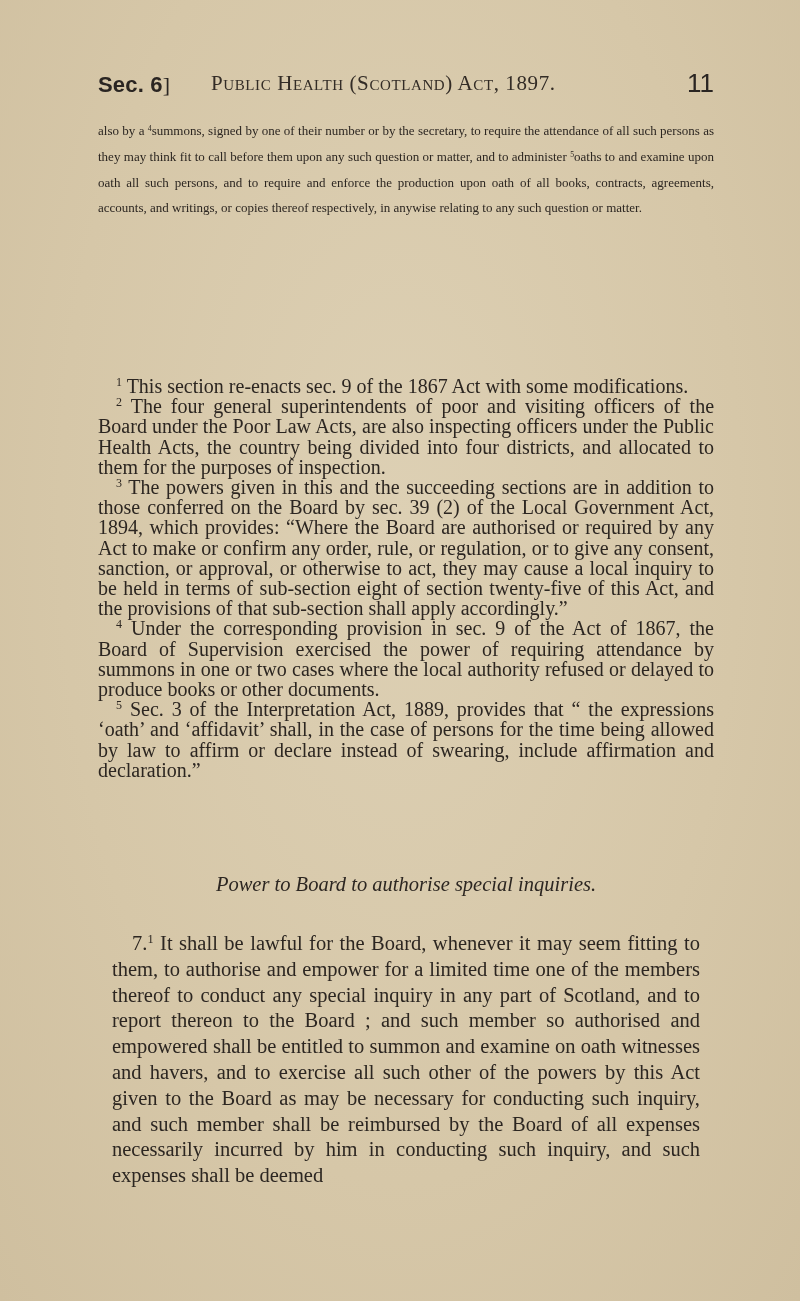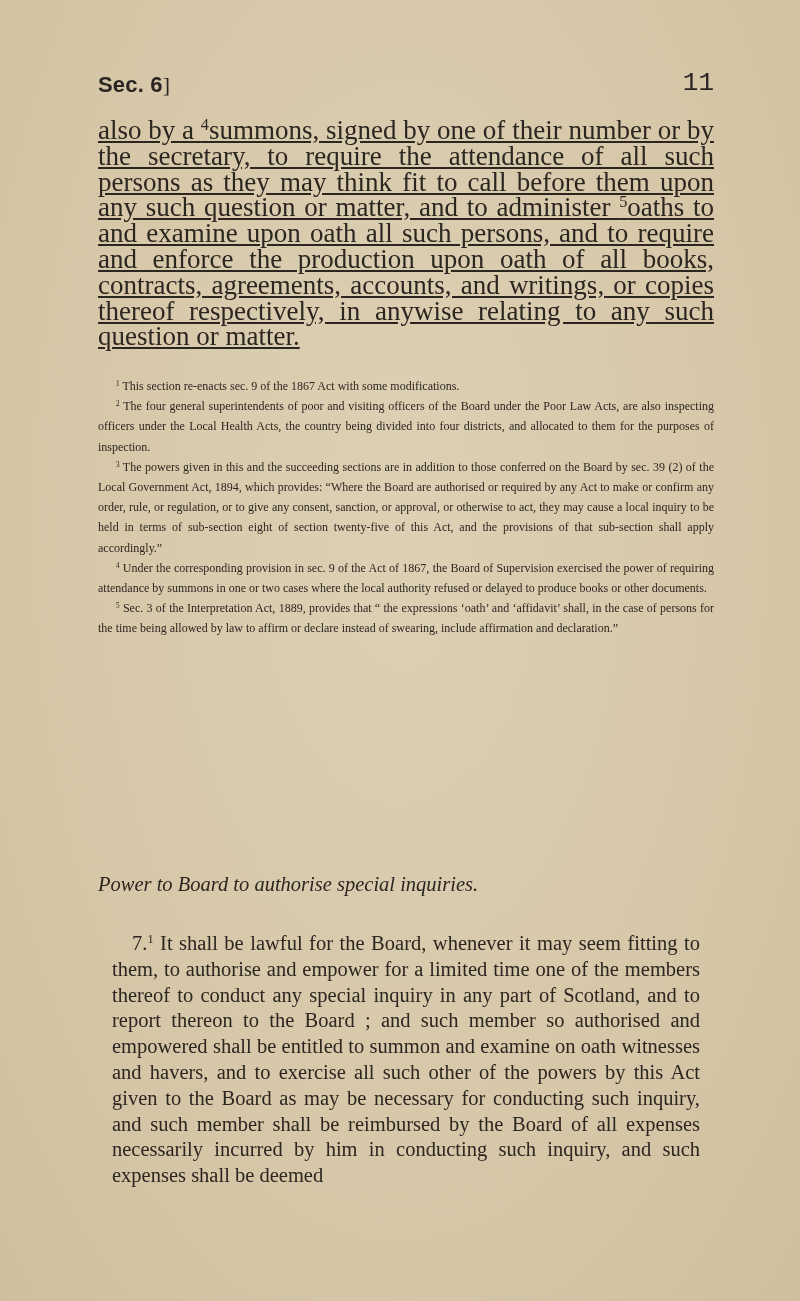--- a/index.html
+++ b/index.html
@@ -22,65 +22,66 @@
     letter-spacing: 0.2px; color: #2a2522;
   }
   .rh-sec .bracket { font-family: "Liberation Serif", serif; font-weight: normal; }
   .rh-title {
     position: absolute; left: 113px; top: 3px;
     font-family: "Liberation Serif", serif; font-size: 21px;
     font-variant: small-caps; letter-spacing: 0.6px; color: #332c26;
   }
   .rh-page {
     position: absolute; right: 0; top: 0;
-    font-family: Liberation Mono, monospace; font-size: 26px; color: #2a2522;
+    font-family: Liberation Sans, sans-serif; font-size: 26px; color: #2a2522;
   }
   .body-text {
     position: absolute; top: 118px; left: 0; width: 616px;
-    font-family: "Liberation Serif", serif; font-size: 27px; line-height: 25.8px;
-    text-align: justify; color: #2c2621; text-decoration: underline;
+    font-family: "Liberation Serif", serif; font-size: 13px; line-height: 25.8px;
+    text-align: justify; color: #2c2621;
   }
   .body-text p { margin: 0; }
   sup { font-size: 0.6em; line-height: 0; vertical-align: 0.55em; }
   .footnotes {
     position: absolute; top: 376px; left: 0; width: 616px;
-    font-family: "Liberation Serif", serif; font-size: 12px; line-height: 20.2px;
+    font-family: "Liberation Serif", serif; font-size: 20px; line-height: 20.2px;
     text-align: justify; color: #2c2621;
   }
   .footnote { margin: 0; text-indent: 18px; }
   .side-heading {
-    position: absolute; top: 873px; left: 0; width: 616px; text-align: left;
+    position: absolute; top: 873px; left: 0; width: 616px; text-align: center;
     font-family: "Liberation Serif", serif; font-style: italic; font-size: 20.5px;
     color: #2c2621;
   }
   .section-text {
     position: absolute; top: 917px; left: 0; width: 616px;
     font-family: "Liberation Serif", serif; font-size: 20.5px; line-height: 25.8px;
     text-align: justify; color: #2c2621;
   }
   .section-text p { margin: 14px; text-indent: 20px; }
   .sec-num { font-weight: normal; }
 </style>
 </head>
 <body>
 
 <div class="page">
 
   <div class="running-head">
     <span class="rh-sec"><span>Sec. 6</span><span class="bracket">]</span></span>
+    <span class="rh-title">Public Health (Scotland) Act, 1897.</span>
     <span class="rh-page">11</span>
   </div>
 
   <div class="body-text">
     <p><span>also by a </span><sup>4</sup><span>summons, signed by one of their number or by the secretary, to require the attendance of all such persons as they may think fit to call before them upon any such question or matter, and to administer </span><sup>5</sup><span>oaths to and examine upon oath all such persons, and to require and enforce the production upon oath of all books, contracts, agreements, accounts, and writings, or copies thereof respectively, in anywise relating to any such question or matter.</span></p>
   </div>
 
   <div class="footnotes">
     <p class="footnote"><sup>1</sup> <span>This section re-enacts sec. 9 of the 1867 Act with some modifications.</span></p>
-    <p class="footnote"><sup>2</sup> <span>The four general superintendents of poor and visiting officers of the Board under the Poor Law Acts, are also inspecting officers under the Local Health Acts, the country being divided into four districts, and allocated to them for the purposes of inspection.</span></p>
+    <p class="footnote"><sup>2</sup> <span>The four general superintendents of poor and visiting officers of the Board under the Poor Law Acts, are also inspecting officers under the Public Health Acts, the country being divided into four districts, and allocated to them for the purposes of inspection.</span></p>
     <p class="footnote"><sup>3</sup> <span>The powers given in this and the succeeding sections are in addition to those conferred on the Board by sec. 39 (2) of the Local Government Act, 1894, which provides: “Where the Board are authorised or required by any Act to make or confirm any order, rule, or regulation, or to give any consent, sanction, or approval, or otherwise to act, they may cause a local inquiry to be held in terms of sub-section eight of section twenty-five of this Act, and the provisions of that sub-section shall apply accordingly.”</span></p>
     <p class="footnote"><sup>4</sup> <span>Under the corresponding provision in sec. 9 of the Act of 1867, the Board of Supervision exercised the power of requiring attendance by summons in one or two cases where the local authority refused or delayed to produce books or other documents.</span></p>
     <p class="footnote"><sup>5</sup> <span>Sec. 3 of the Interpretation Act, 1889, provides that “ the expressions ‘oath’ and ‘affidavit’ shall, in the case of persons for the time being allowed by law to affirm or declare instead of swearing, include affirmation and declaration.”</span></p>
   </div>
 
   <div class="side-heading">Power to Board to authorise special inquiries.</div>
 
   <div class="section-text">
     <p><span class="sec-num">7.</span><sup>1</sup> <span>It shall be lawful for the Board, whenever it may seem fitting to them, to authorise and empower for a limited time one of the members thereof to conduct any special inquiry in any part of Scotland, and to report thereon to the Board ; and such member so authorised and empowered shall be entitled to summon and examine on oath witnesses and havers, and to exercise all such other of the powers by this Act given to the Board as may be necessary for conducting such inquiry, and such member shall be reimbursed by the Board of all expenses necessarily incurred by him in conducting such inquiry, and such expenses shall be deemed</span></p>
   </div>

